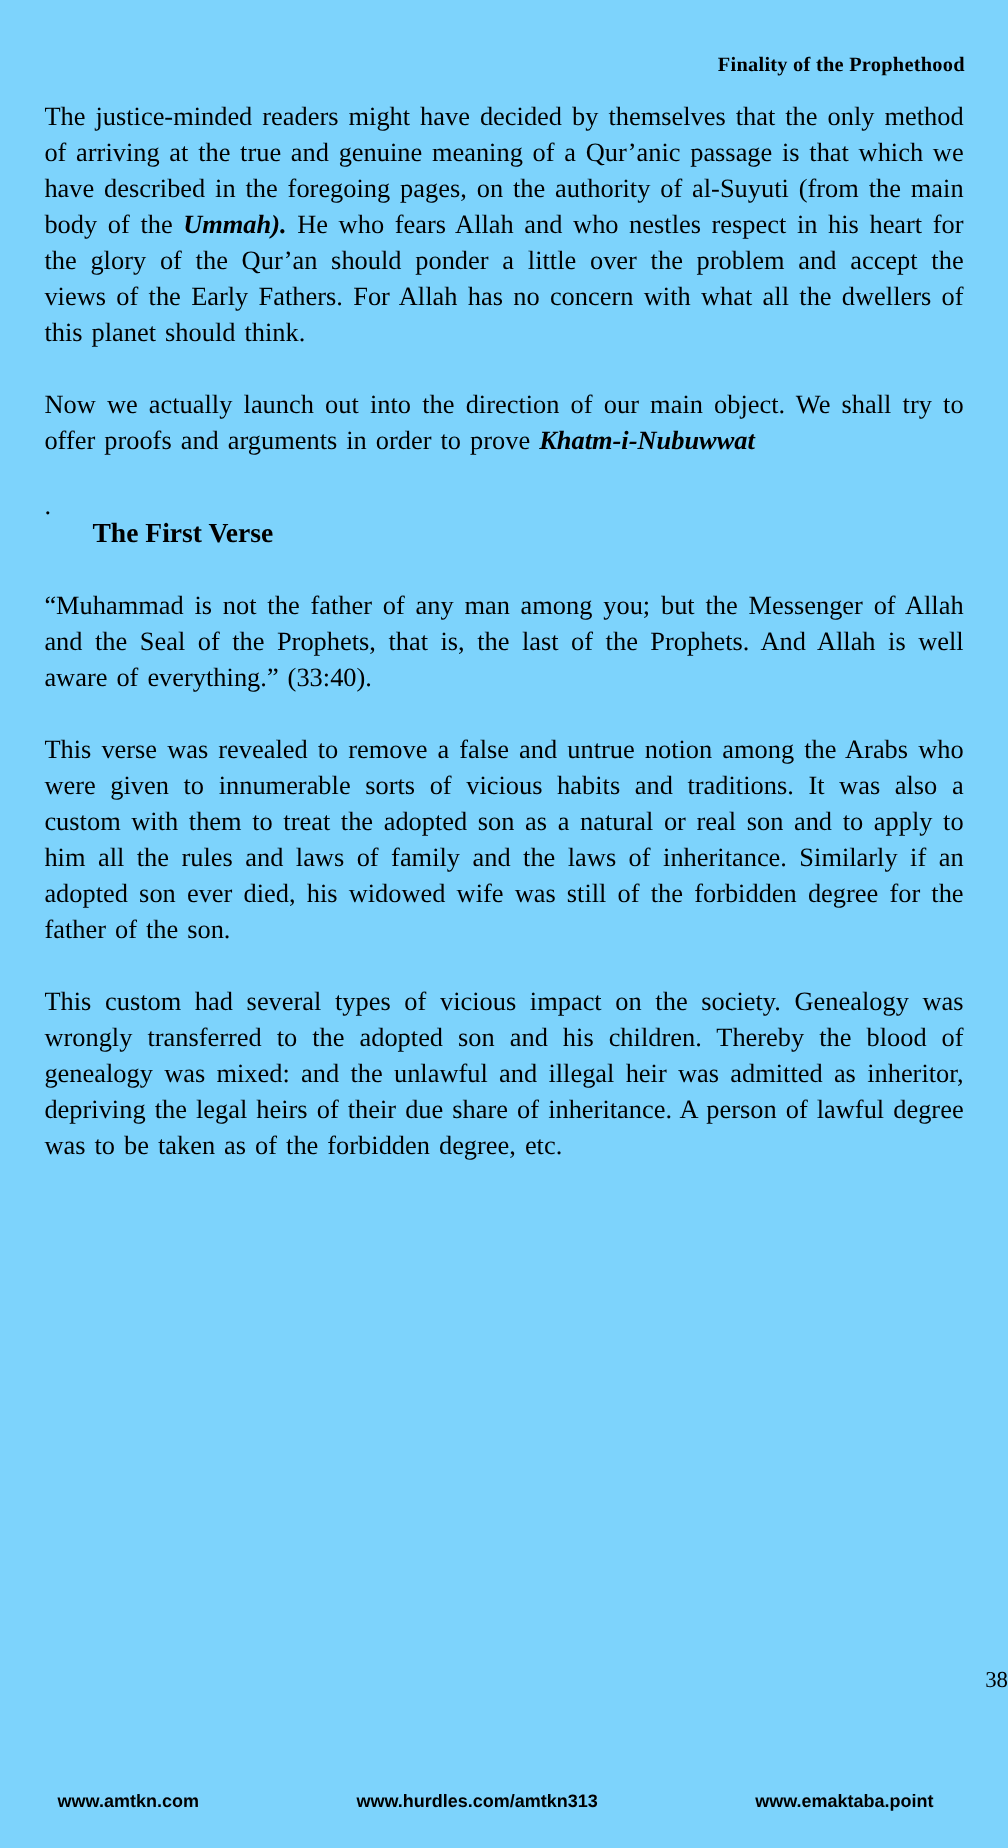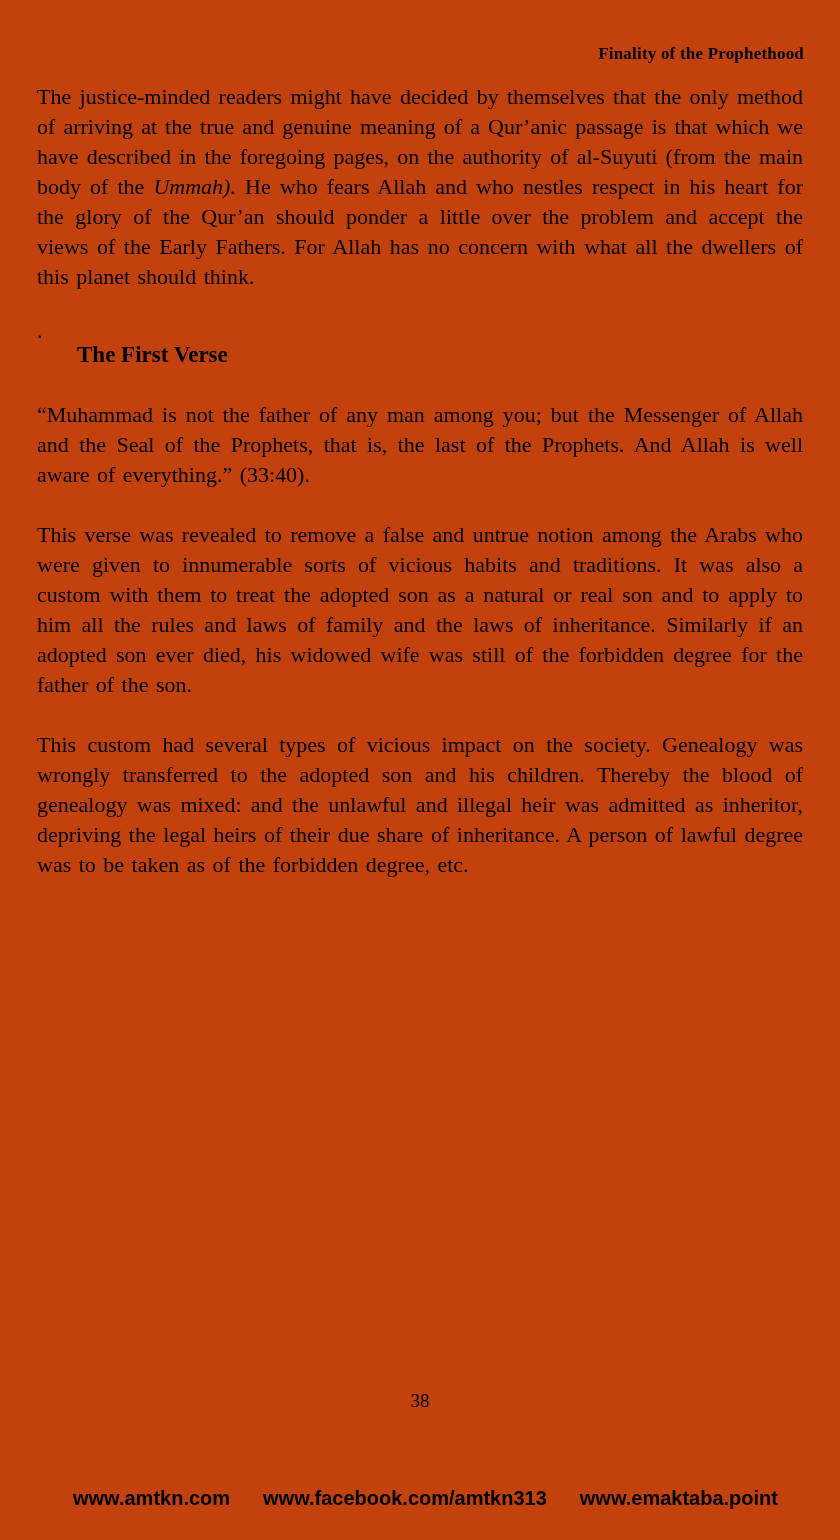--- a/index.html
+++ b/index.html
@@ -1,20 +1,20 @@
 <!DOCTYPE html>
 <html><head>
 <meta charset="utf-8">
 <style>
   html, body { margin: 0; padding: 0; background: #ffffff; }
   .page {
     position: relative;
     width: 840px;
     height: 1540px;
-    background: #c2410c;
+    background: #7dd3fc;
     color: #000000;
     font-family: "Liberation Serif", serif;
     overflow: hidden;
   }
   .running-header {
     position: absolute;
     top: 44px;
     right: 36px;
     font-size: 17px;
     font-weight: bold;
@@ -37,59 +37,60 @@
     text-align: left;
     word-spacing: 0;
     margin-bottom: 30px;
     margin-left: 40px;
   }
   .content p.dot {
     margin-bottom: 0;
     line-height: 18px;
     text-align: left;
   }
-  .content span.italic { font-style: italic; }
+  .content span.italic { font-style: italic; font-weight: bold; }
   .page-number {
     position: absolute;
     top: 1390px;
     left: 0;
     width: 100%;
-    text-align: center;
+    text-align: right;
     font-size: 19px;
   }
   .footer {
     position: absolute;
     bottom: 30px;
-    left: 73px;
+    left: 48px;
     right: 62px;
     display: flex;
     justify-content: space-between;
     align-items: baseline;
     font-family: "Liberation Sans", sans-serif;
     font-weight: bold;
-    font-size: 20px;
+    font-size: 15px;
   }
 </style>
 </head>
 <body>
 
 <div class="page">
 
   <div class="running-header">Finality of the Prophethood</div>
 
   <div class="content">
       <p class="paragraph"><span>The justice-minded readers might have decided by themselves that the only method of arriving at the true and genuine meaning of a Qur’anic passage is that which we have described in the foregoing pages, on the authority of al-Suyuti (from the main body of the </span><span class="italic">Ummah).</span><span> He who fears Allah and who nestles respect in his heart for the glory of the Qur’an should ponder a little over the problem and accept the views of the Early Fathers. For Allah has no concern with what all the dwellers of this planet should think.</span></p>
+      <p class="paragraph"><span>Now we actually launch out into the direction of our main object. We shall try to offer proofs and arguments in order to prove </span><span class="italic">Khatm-i-Nubuwwat</span></p>
       <p class="dot"><span>.</span></p>
       <p class="heading"><span>The First Verse</span></p>
       <p class="paragraph"><span>“Muhammad is not the father of any man among you; but the Messenger of Allah and the Seal of the Prophets, that is, the last of the Prophets. And Allah is well aware of everything.” (33:40).</span></p>
       <p class="paragraph"><span>This verse was revealed to remove a false and untrue notion among the Arabs who were given to innumerable sorts of vicious habits and traditions. It was also a custom with them to treat the adopted son as a natural or real son and to apply to him all the rules and laws of family and the laws of inheritance. Similarly if an adopted son ever died, his widowed wife was still of the forbidden degree for the father of the son.</span></p>
       <p class="paragraph"><span>This custom had several types of vicious impact on the society. Genealogy was wrongly transferred to the adopted son and his children. Thereby the blood of genealogy was mixed: and the unlawful and illegal heir was admitted as inheritor, depriving the legal heirs of their due share of inheritance. A person of lawful degree was to be taken as of the forbidden degree, etc.</span></p>
     </div>
 
   <div class="page-number">38</div>
 
   <div class="footer">
     <span>www.amtkn.com</span>
-    <span>www.facebook.com/amtkn313</span>
+    <span>www.hurdles.com/amtkn313</span>
     <span>www.emaktaba.point</span>
   </div>
 
 </div>
 
 </body></html>

